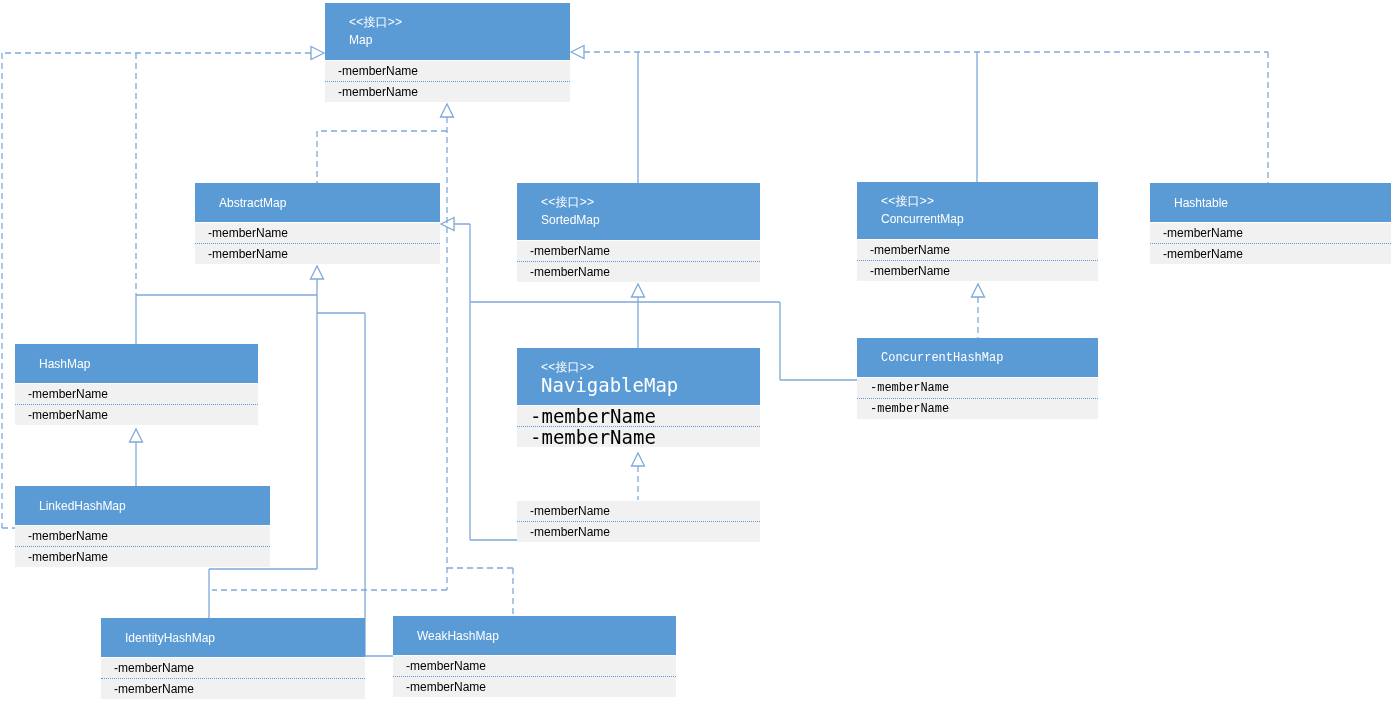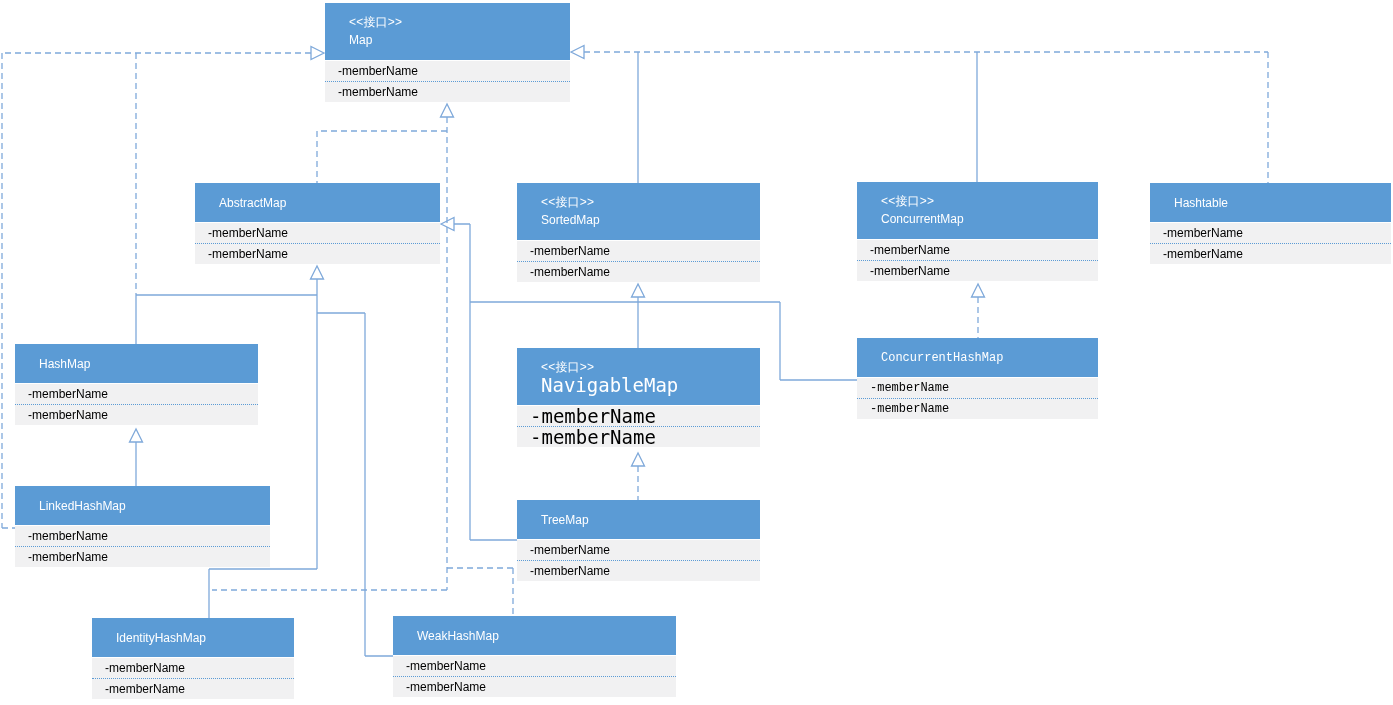--- a/index.html
+++ b/index.html
@@ -25,21 +25,21 @@
   #b-map{left:325px;top:3px;width:245px;}
   #b-abstractmap{left:195px;top:183px;width:245px;}
   #b-sortedmap{left:517px;top:183px;width:243px;}
   #b-concurrentmap{left:857px;top:182px;width:241px;}
   #b-hashtable{left:1150px;top:183px;width:241px;}
   #b-hashmap{left:15px;top:344px;width:243px;}
   #b-navigablemap{left:517px;top:348px;width:243px;}
   #b-concurrenthashmap{left:857px;top:338px;width:241px;font-family:Liberation Mono, monospace;}
   #b-linkedhashmap{left:15px;top:486px;width:255px;border-radius:18px;}
   #b-treemap{left:517px;top:500px;width:243px;}
-  #b-identityhashmap{left:92px;top:618px;width:202px;}
+  #b-identityhashmap{left:101px;top:618px;width:264px;}
   #b-weakhashmap{left:393px;top:616px;width:283px;}
 
   .wire{fill:none;stroke:#7FA9DA;stroke-width:1.3;}
   .dash{stroke-dasharray:6 4;}
   .head{fill:#ffffff;stroke:#7FA9DA;stroke-width:1.3;}
 </style>
 </head>
 <body>
 
 <div id="canvas">
@@ -206,23 +206,20 @@
     <div class="hdr">
       <div class="cname">LinkedHashMap</div>
     </div>
     <div class="bdy">
       <div class="member">-memberName</div>
       <div class="member">-memberName</div>
     </div>
   </div>
 
   <div class="uml-box" id="b-treemap">
-    <div class="hdr">
-      <div class="cname">TreeMap</div>
-    </div>
     <div class="bdy">
       <div class="member">-memberName</div>
       <div class="member">-memberName</div>
     </div>
   </div>
 
   <div class="uml-box" id="b-identityhashmap">
     <div class="hdr">
       <div class="cname">IdentityHashMap</div>
     </div>

